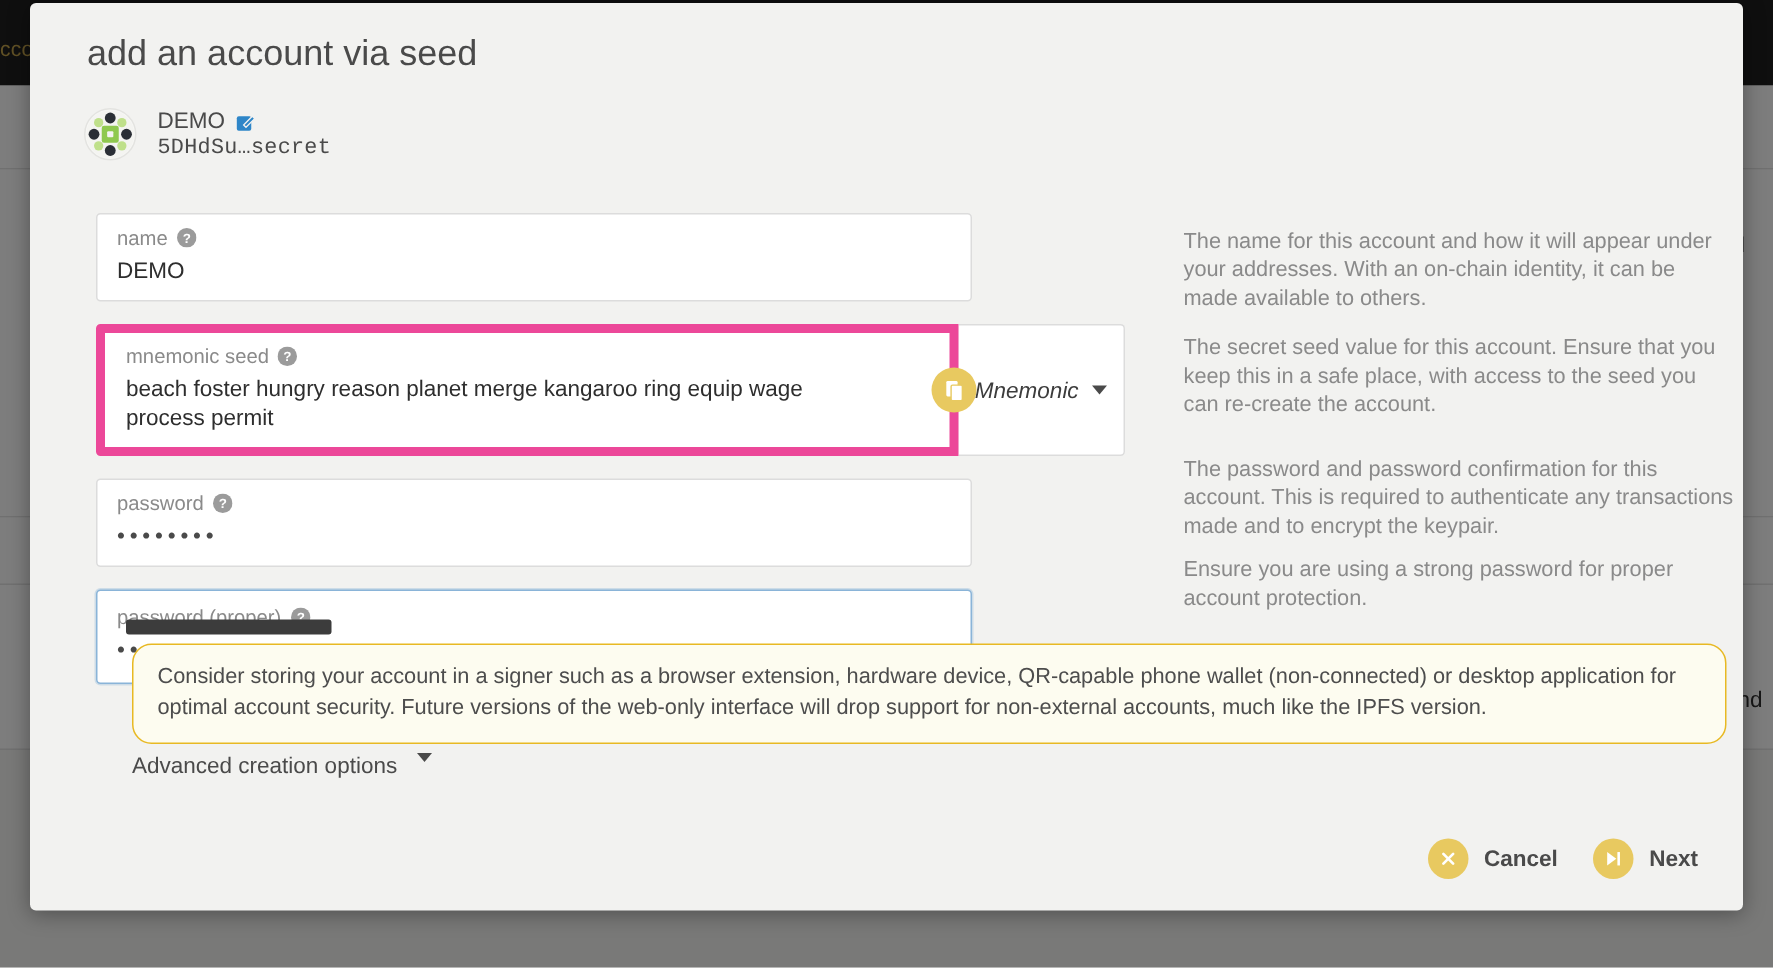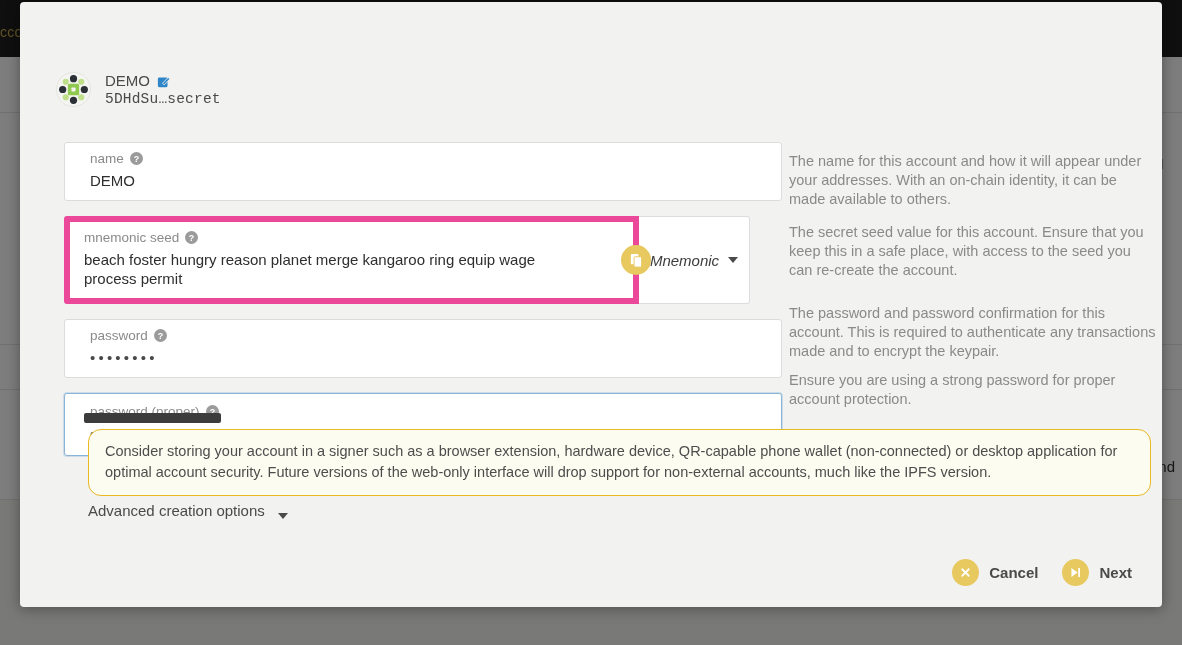--- a/index.html
+++ b/index.html
@@ -83,23 +83,23 @@
 
   
   .form-col {
     position: absolute; left: 44px; top: 140px; width: 710px;
   }
   .field {
     position: relative;
     background: #fff;
     border: 1px solid #dcdcdc;
     border-radius: 3px;
-    padding: 8px 14px 10px 25px;
+    padding: 8px 14px 10px 13px;
     margin-bottom: 15px;
-    width: 718px;
+    width: 584px;
   }
   .field.focused {
     border-color: #8ab4d8;
     box-shadow: 0 0 0 1px rgba(138,180,216,.35);
     padding-top: 10px; padding-bottom: 12px;
   }
   .field-label {
     display: flex; align-items: center; gap: 6px;
     font-size: 13.5px; color: #8a8a8a; margin-bottom: 5px;
   }
@@ -165,21 +165,21 @@
     border-radius: 13px;
     padding: 11px 16px 12px 16px;
   }
   .warning p {
     margin: 0; font-size: 14.5px; line-height: 21px; color: #4d4d4d;
   }
 
   
   .advanced {
     position: absolute; left: 68px; top: 500px;
-    display: flex; align-items: flex-end; gap: 13px;
+    display: flex; align-items: flex-start; gap: 13px;
     cursor: pointer;
   }
   .advanced .adv-label { font-size: 15px; color: #4a4a4a; }
 
   
   .help-col {
     position: absolute; left: 769px; top: 150px; width: 372px;
   }
   .help-block {
     font-size: 14.5px; line-height: 19px; color: #8a8a8a;
@@ -218,20 +218,21 @@
   <div class="bg-row bg-row-c"></div>
   <div class="bg-row bg-row-d">
     <div class="bg-text" style="left:1150px; top:68px;">end</div>
   </div>
   <div class="bg-row bg-row-e"></div>
 </div>
 <div id="dimmer"></div>
 
 <div id="modal">
 
+  <div class="modal-title">add an account via seed</div>
 
   <div class="acct-head">
     <div class="identicon">
       <svg width="33" height="33" viewBox="0 0 64 64" aria-hidden="true">
         <circle cx="32" cy="32" r="31" fill="#f4f4f1"></circle>
         <circle cx="32" cy="11" r="7" fill="#2b2f36"></circle>
         <circle cx="32" cy="53" r="7" fill="#2b2f36"></circle>
         <circle cx="11" cy="32" r="7" fill="#2b2f36"></circle>
         <circle cx="53" cy="32" r="7" fill="#2b2f36"></circle>
         <circle cx="17" cy="17" r="6" fill="#bfe08a"></circle>

